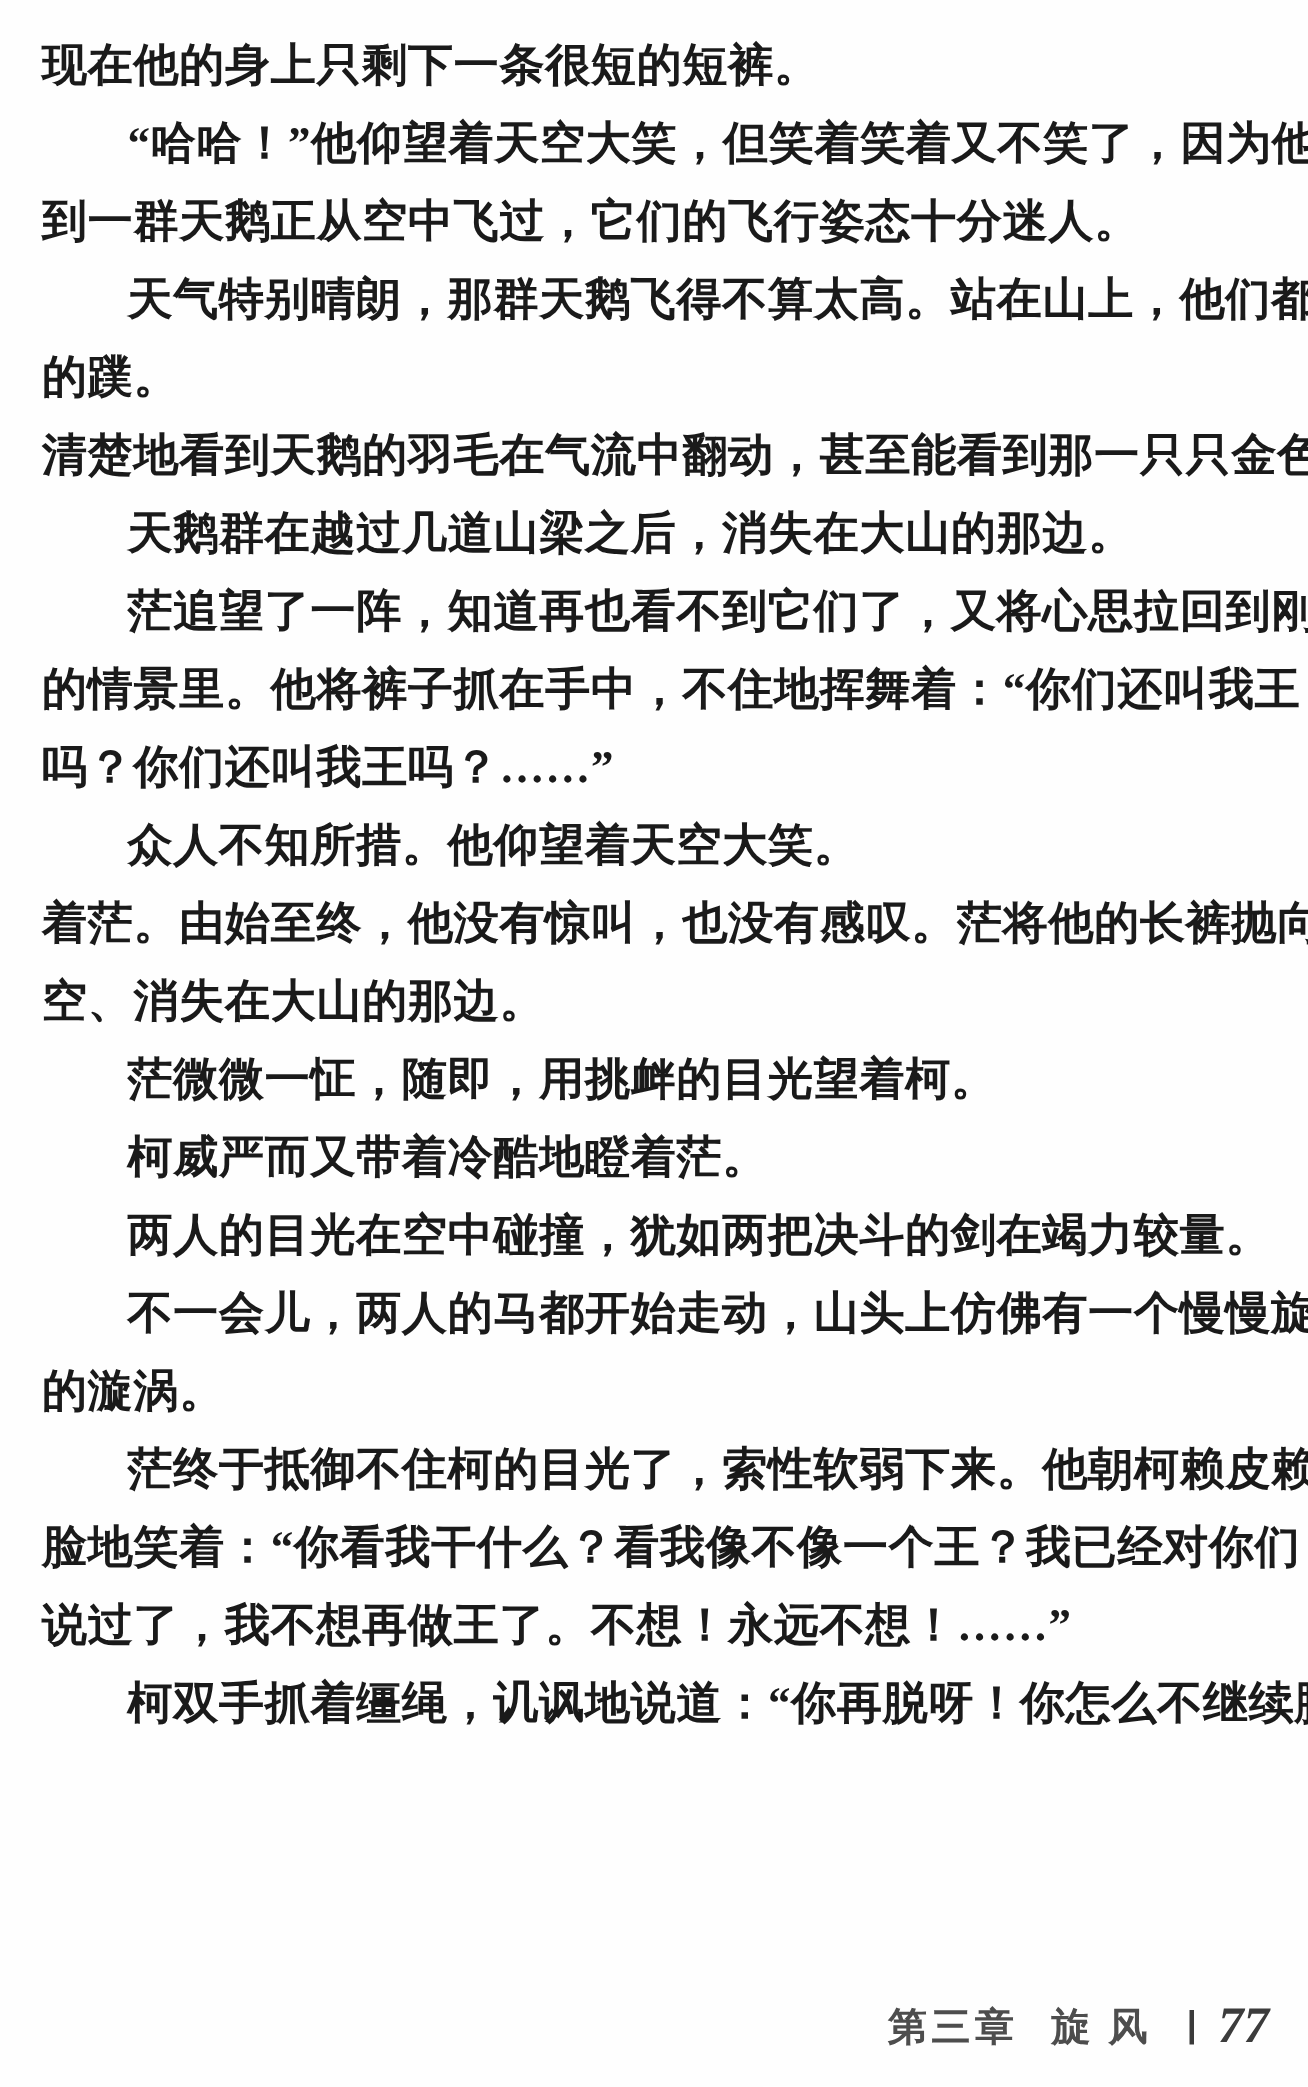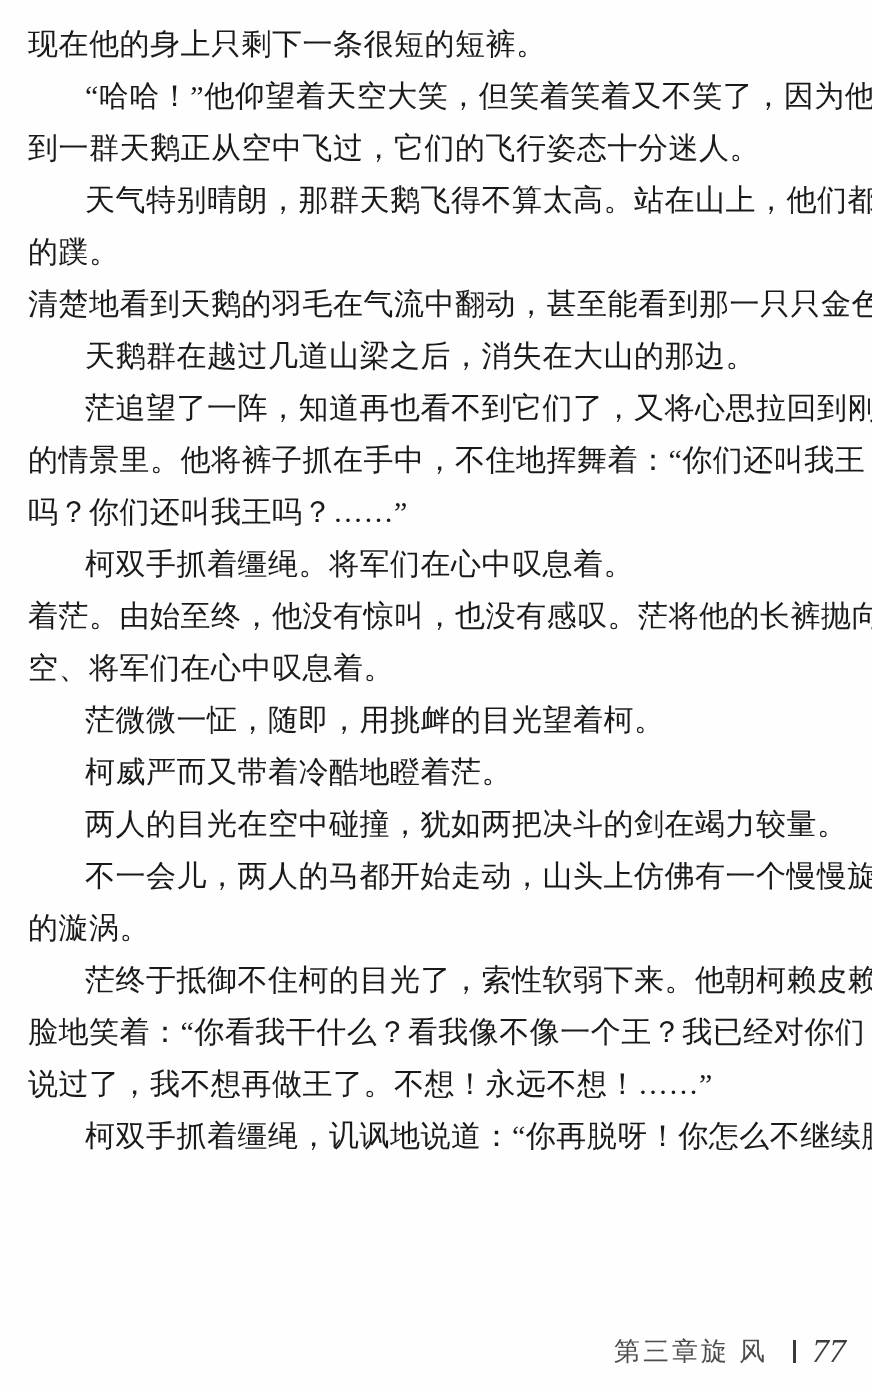--- a/index.html
+++ b/index.html
@@ -7,20 +7,21 @@
     padding: 0;
     background: #ffffff;
   }
   .page {
     position: relative;
     width: 872px;
     height: 1391px;
     background: #fefefe;
     overflow: hidden;
     font-family: "Liberation Serif", "DejaVu Serif", serif;
+    font-weight: bold;
   }
   .text-block {
     position: absolute;
     left: 28px;
     top: 18px;
     width: 820px;
     font-size: 30px;
     line-height: 52px;
     color: #1a1a1a;
   }
@@ -36,20 +37,21 @@
     position: absolute;
     top: 1332px;
     right: 26px;
     display: flex;
     align-items: center;
     font-size: 26px;
     color: #4d4d4d;
   }
   .footer .chapter {
     letter-spacing: 3px;
+    margin-right: 22px;
   }
   .footer .section {
     letter-spacing: 12px;
     margin-right: 12px;
   }
   .footer .sep {
     display: inline-block;
     width: 3px;
     height: 23px;
     background: #3a3a3a;
@@ -71,23 +73,23 @@
       <div class="line">现在他的身上只剩下一条很短的短裤。</div>
       <div class="line indent">“哈哈！”他仰望着天空大笑，但笑着笑着又不笑了，因为他看</div>
       <div class="line">到一群天鹅正从空中飞过，它们的飞行姿态十分迷人。</div>
       <div class="line indent">天气特别晴朗，那群天鹅飞得不算太高。站在山上，他们都能</div>
       <div class="line">的蹼。</div>
       <div class="line">清楚地看到天鹅的羽毛在气流中翻动，甚至能看到那一只只金色</div>
       <div class="line indent">天鹅群在越过几道山梁之后，消失在大山的那边。</div>
       <div class="line indent">茫追望了一阵，知道再也看不到它们了，又将心思拉回到刚才</div>
       <div class="line">的情景里。他将裤子抓在手中，不住地挥舞着：“你们还叫我王</div>
       <div class="line">吗？你们还叫我王吗？……”</div>
-      <div class="line indent">柯双手抓着缰绳。将军们在心中叹息着。</div>
+      <div class="line indent">众人不知所措。他仰望着天空大笑。</div>
       <div class="line">着茫。由始至终，他没有惊叫，也没有感叹。茫将他的长裤抛向天</div>
-      <div class="line">空、将军们在心中叹息着。</div>
+      <div class="line">空、消失在大山的那边。</div>
       <div class="line indent">茫微微一怔，随即，用挑衅的目光望着柯。</div>
       <div class="line indent">柯威严而又带着冷酷地瞪着茫。</div>
       <div class="line indent">两人的目光在空中碰撞，犹如两把决斗的剑在竭力较量。</div>
       <div class="line indent">不一会儿，两人的马都开始走动，山头上仿佛有一个慢慢旋转</div>
       <div class="line">的漩涡。</div>
       <div class="line indent">茫终于抵御不住柯的目光了，索性软弱下来。他朝柯赖皮赖</div>
       <div class="line">脸地笑着：“你看我干什么？看我像不像一个王？我已经对你们</div>
       <div class="line">说过了，我不想再做王了。不想！永远不想！……”</div>
       <div class="line indent">柯双手抓着缰绳，讥讽地说道：“你再脱呀！你怎么不继续脱</div>
     </div>

